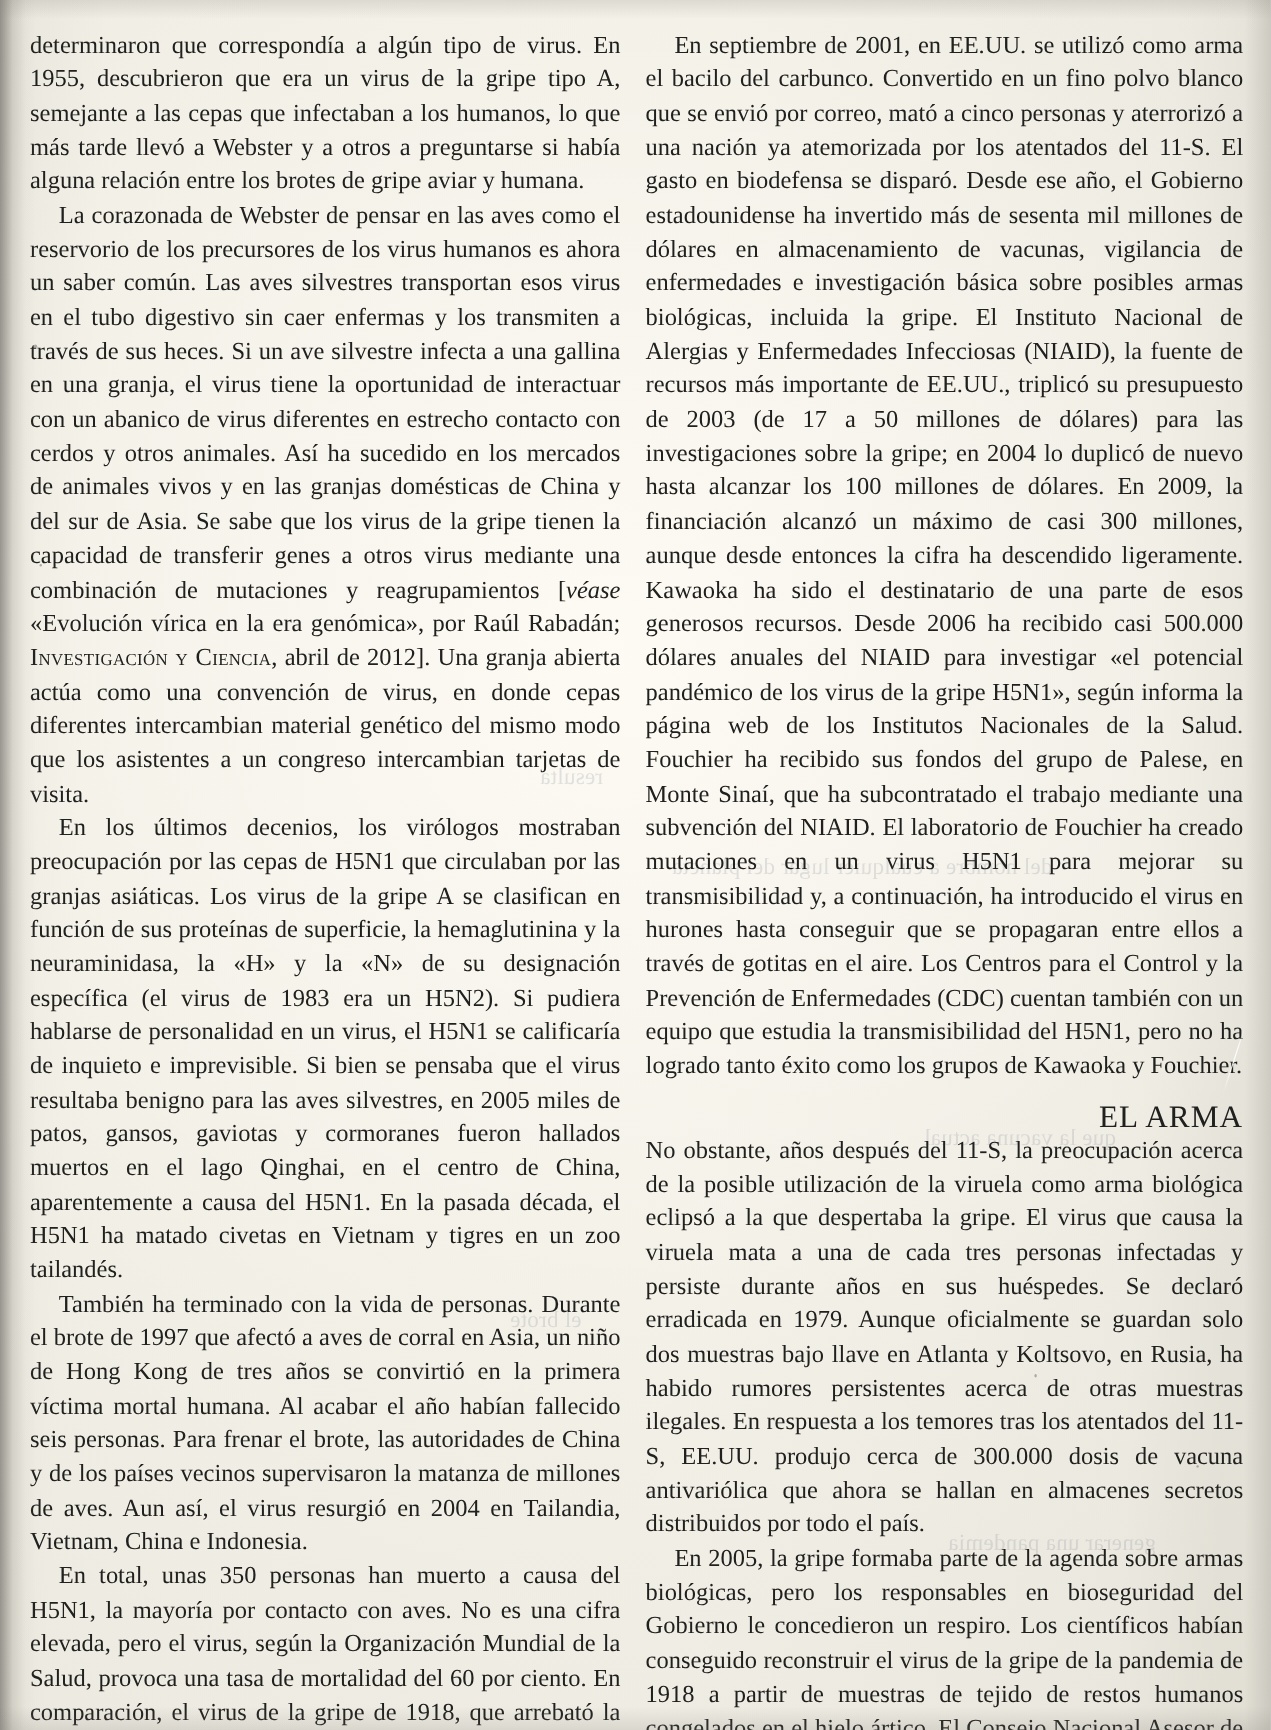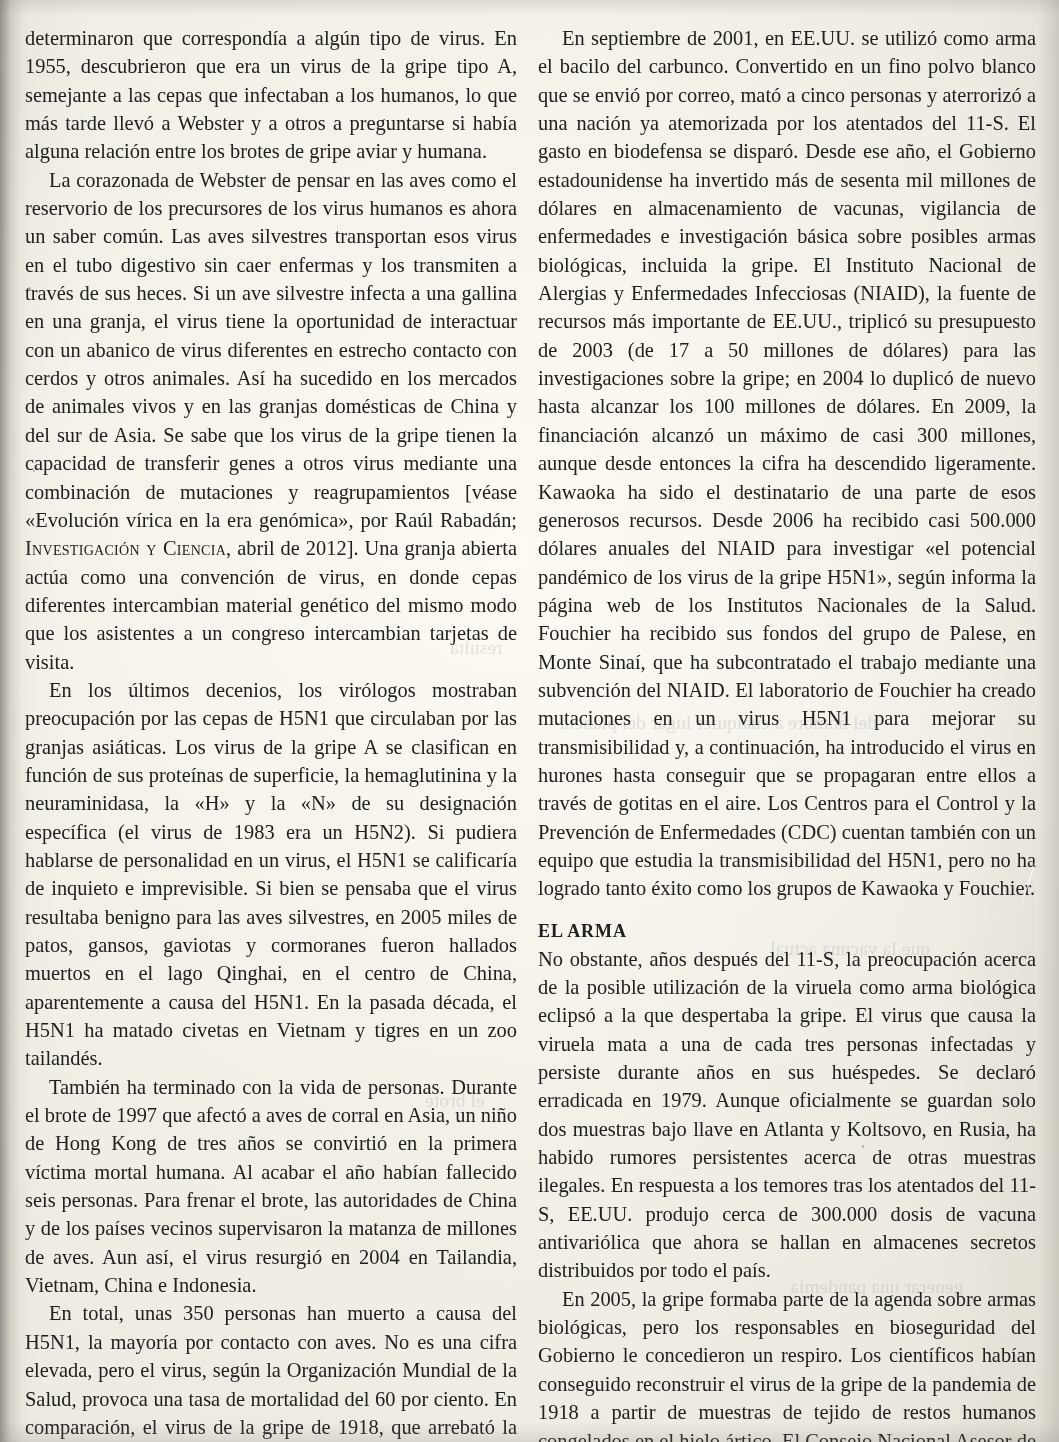--- a/index.html
+++ b/index.html
@@ -108,32 +108,33 @@
 
   .col p {
     margin: 0;
   }
   .col p.indent {
     text-indent: 24px;
   }
 
   .section-head {
     margin: 15px 0 1px 0;
-    text-align: left;
-    font-weight: bold;
-    font-size: 18px;
+    text-align: right;
+    font-weight: normal;
+    font-size: 26px;
     letter-spacing: 0.9px;
     line-height: 26px;
   }
 
   .sc {
     font-variant: small-caps;
     letter-spacing: 0.3px;
   }
   .it {
+    font-style: italic;
   }
 </style>
 </head>
 <body>
 
 <div class="page">
 
   <div class="paper-tone"></div>
 
   <div class="ghost-layer">

